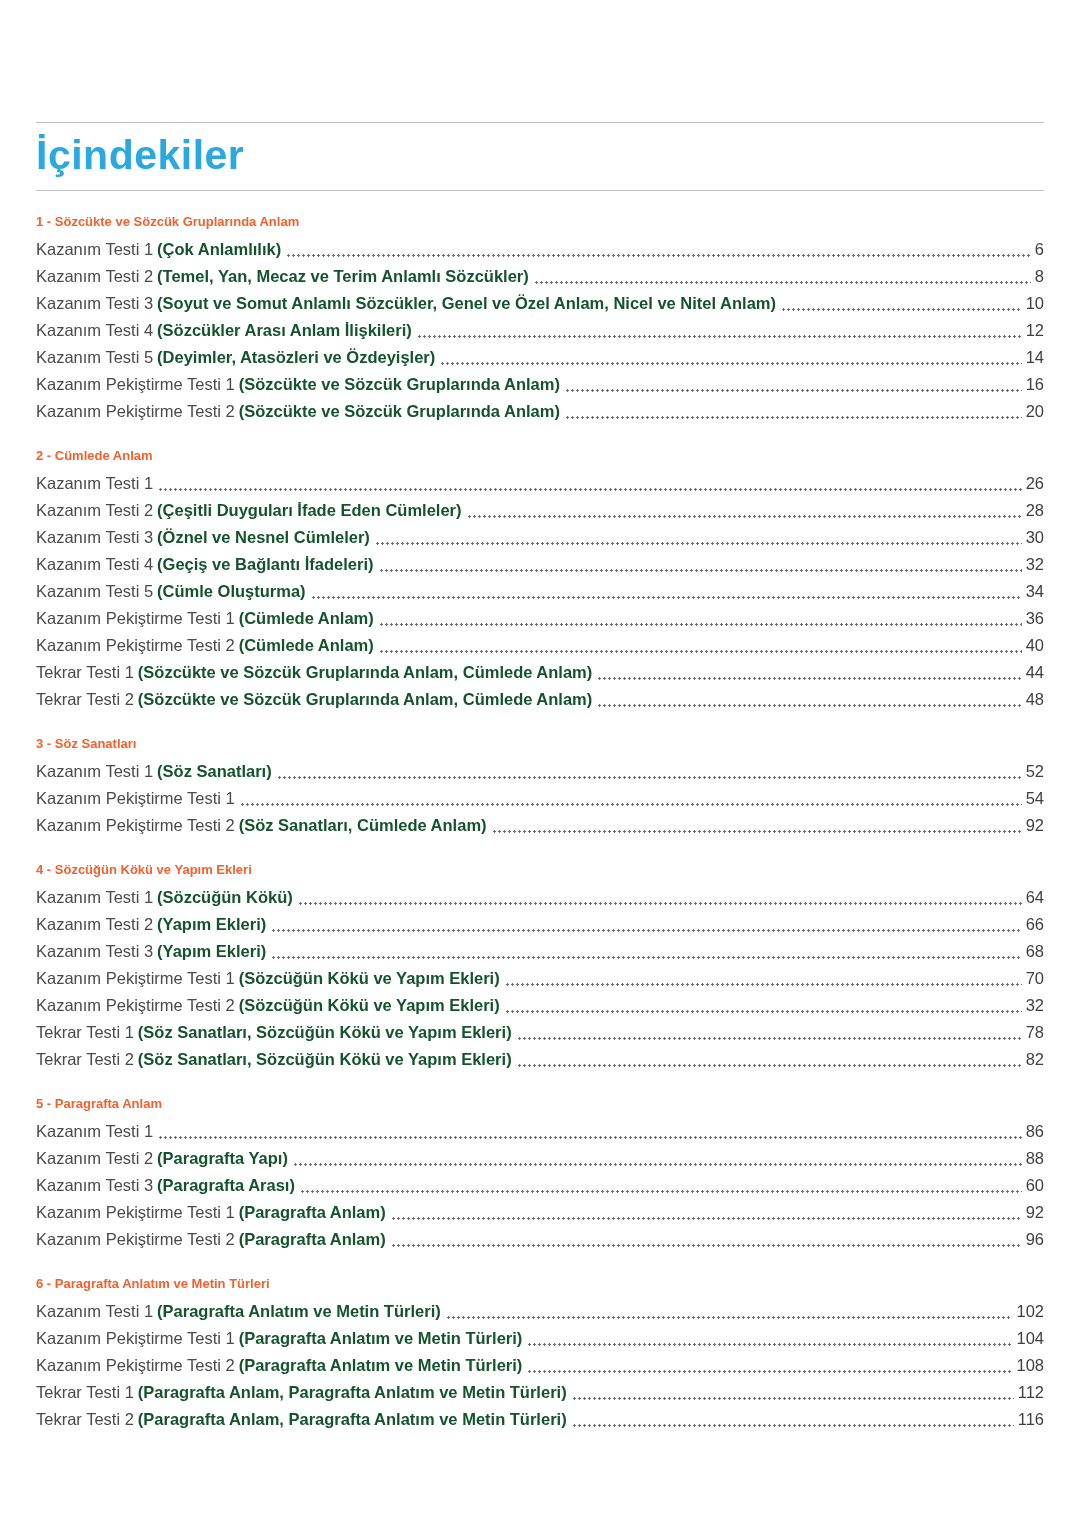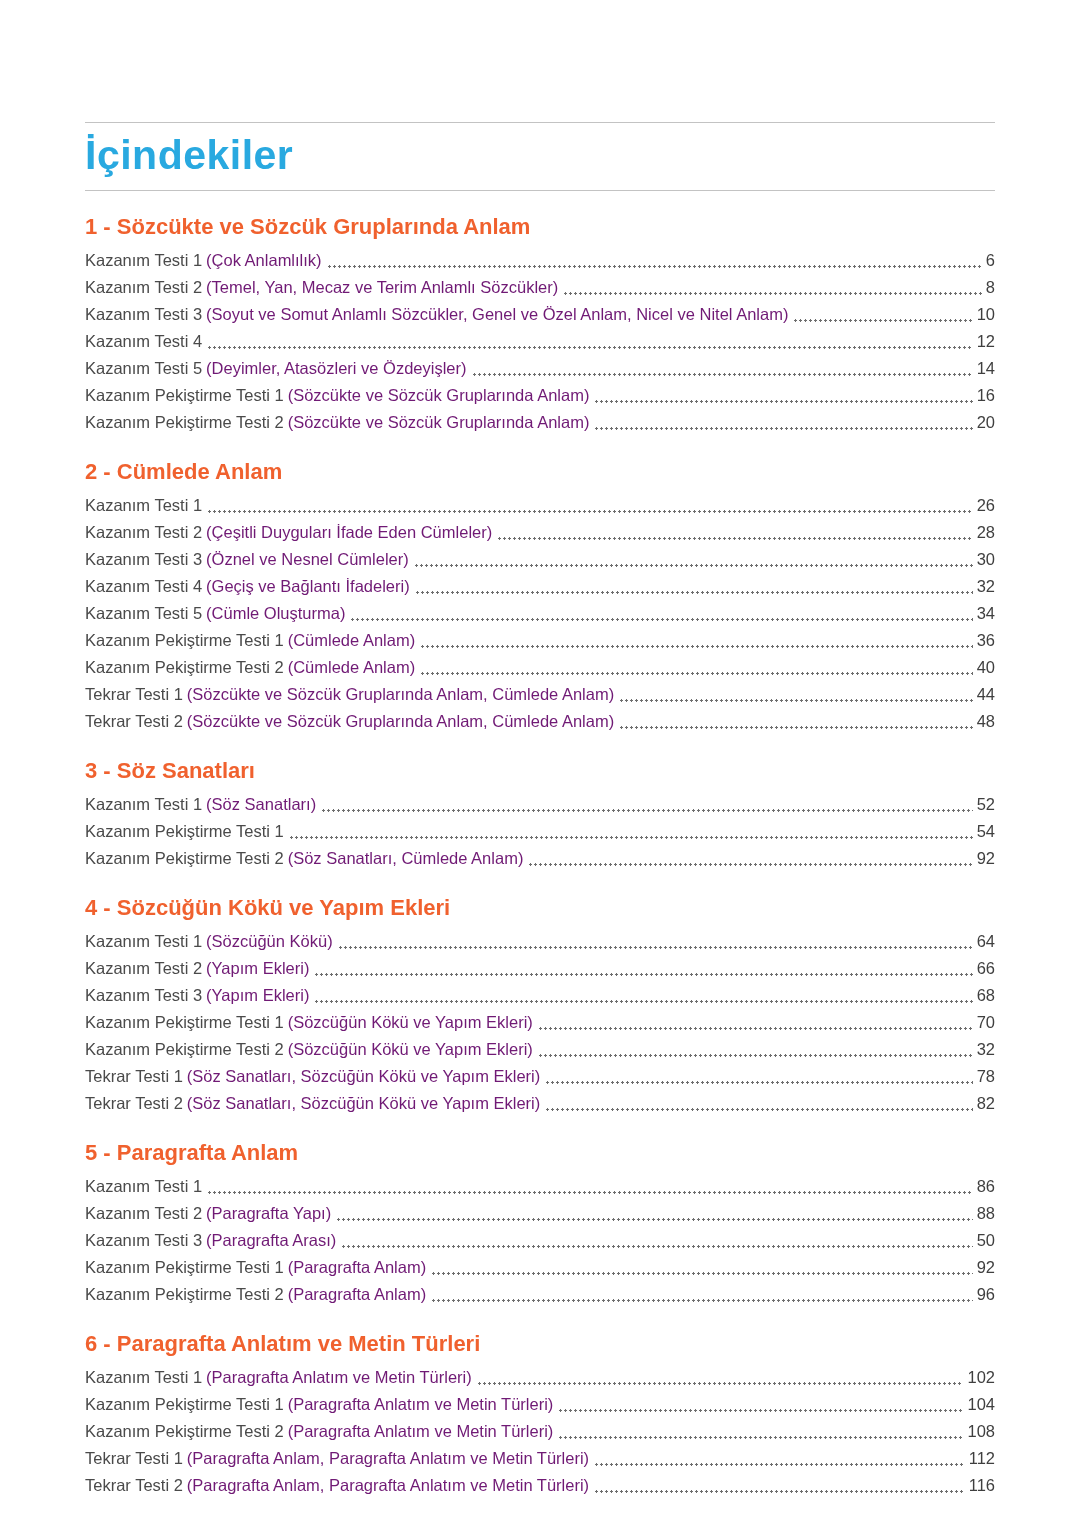--- a/index.html
+++ b/index.html
@@ -5,21 +5,21 @@
   html, body {
     margin: 0;
     padding: 0;
     background: #ffffff;
     font-family: "Liberation Sans", sans-serif;
   }
   .page {
     width: 1080px;
     height: 1532px;
     box-sizing: border-box;
-    padding: 0 85px;
+    padding: 0 36px;
     overflow: hidden;
     background: #ffffff;
   }
   .title-block {
     margin-top: 122px;
   }
   .rule {
     border: none;
     border-top: 1.5px solid #c3c3c3;
     margin: 0;
@@ -27,40 +27,40 @@
   h1.toc-title {
     margin: 9px 0 11px 0;
     font-size: 41px;
     font-weight: 700;
     letter-spacing: 0.5px;
     color: var(--title-color, #29a9e0);
   }
   .toc-section { }
   .section-heading {
     margin: 23px 0 7px 0;
-    font-size: 22px;
+    font-size: 13px;
     font-weight: 700;
     color: var(--heading-color, #f0612e);
   }
   .entries { }
   .entry {
     display: flex;
     align-items: baseline;
     font-size: 16.5px;
     line-height: 27px;
     color: #454545;
     white-space: nowrap;
   }
   .entry .prefix {
     font-weight: 400;
     color: #4a4a4a;
   }
   .entry .bold {
-    font-weight: 400;
-    color: #701a75;
+    font-weight: 700;
+    color: #14532d;
     margin-left: 4px;
   }
   .entry .leader {
     flex: 1;
     align-self: flex-end;
     height: 3px;
     min-width: 18px;
     margin: 0 4px 6px 5px;
     background-image: radial-gradient(circle, #6d6d6d 1.1px, transparent 1.4px);
     background-size: 5px 3px;
@@ -101,20 +101,21 @@
 
   <div class="entry">
             <span class="prefix">Kazanım Testi 3</span>
             <span class="bold">(Soyut ve Somut Anlamlı Sözcükler, Genel ve Özel Anlam, Nicel ve Nitel Anlam)</span>
             <span class="leader"></span>
             <span class="pagenum">10</span>
           </div>
 
   <div class="entry">
             <span class="prefix">Kazanım Testi 4</span>
+            <span class="bold">(Sözcükler Arası Anlam İlişkileri)</span>
             <span class="leader"></span>
             <span class="pagenum">12</span>
           </div>
 
   <div class="entry">
             <span class="prefix">Kazanım Testi 5</span>
             <span class="bold">(Deyimler, Atasözleri ve Özdeyişler)</span>
             <span class="leader"></span>
             <span class="pagenum">14</span>
           </div>
@@ -294,21 +295,21 @@
             <span class="prefix">Kazanım Testi 2</span>
             <span class="bold">(Paragrafta Yapı)</span>
             <span class="leader"></span>
             <span class="pagenum">88</span>
           </div>
 
   <div class="entry">
             <span class="prefix">Kazanım Testi 3</span>
             <span class="bold">(Paragrafta Arası)</span>
             <span class="leader"></span>
-            <span class="pagenum">50</span>
+            <span class="pagenum">60</span>
           </div>
 
   <div class="entry">
             <span class="prefix">Kazanım Pekiştirme Testi 1</span>
             <span class="bold">(Paragrafta Anlam)</span>
             <span class="leader"></span>
             <span class="pagenum">92</span>
           </div>
 
   <div class="entry">

